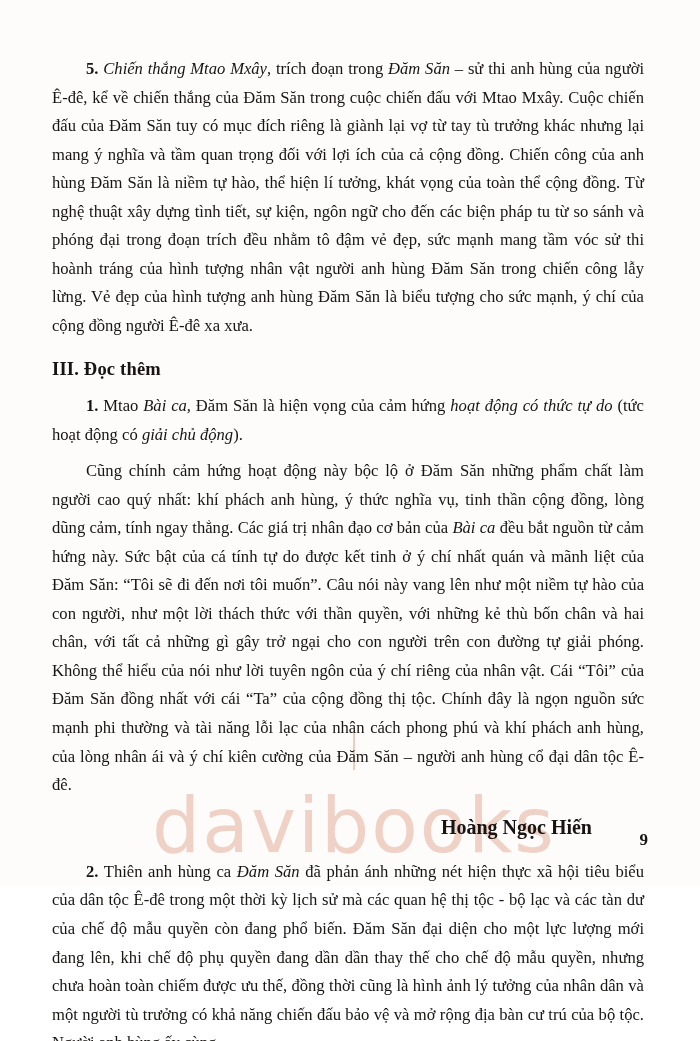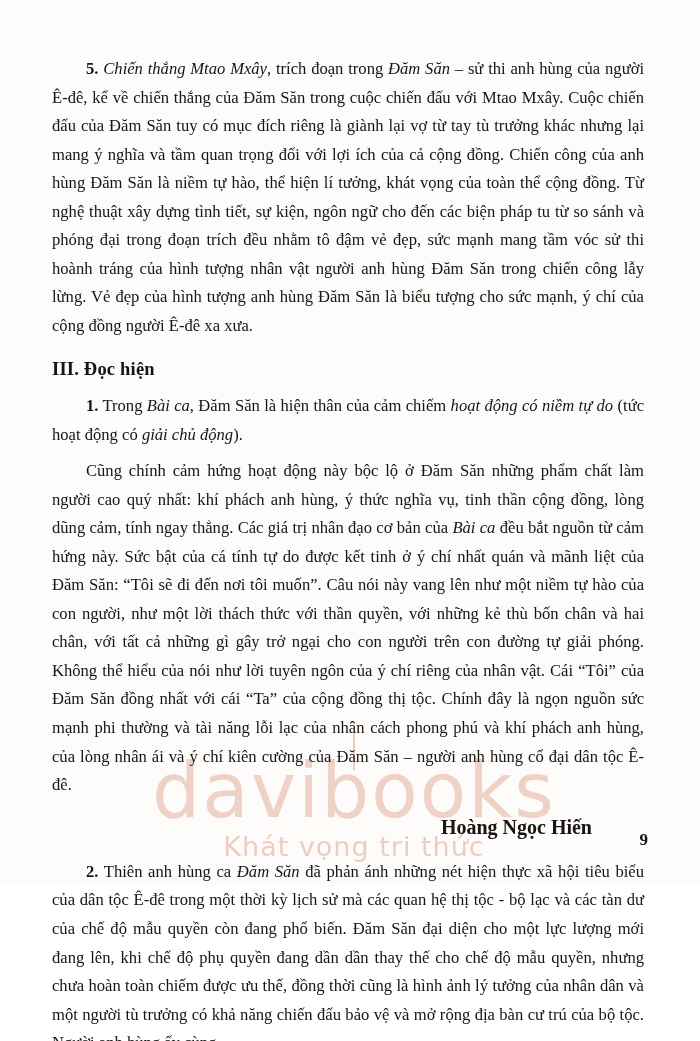--- a/index.html
+++ b/index.html
@@ -115,38 +115,37 @@
 </style>
 </head>
 <body>
 
 <div class="page">
 
   <div class="content">
 
     <p class="para"><span class="bold">5.</span> <span class="italic">Chiến thắng Mtao Mxây</span><span>, trích đoạn trong </span><span class="italic">Đăm Săn</span><span> – sử thi anh hùng của người Ê-đê, kể về chiến thắng của Đăm Săn trong cuộc chiến đấu với Mtao Mxây. Cuộc chiến đấu của Đăm Săn tuy có mục đích riêng là giành lại vợ từ tay tù trưởng khác nhưng lại mang ý nghĩa và tầm quan trọng đối với lợi ích của cả cộng đồng. Chiến công của anh hùng Đăm Săn là niềm tự hào, thể hiện lí tưởng, khát vọng của toàn thể cộng đồng. Từ nghệ thuật xây dựng tình tiết, sự kiện, ngôn ngữ cho đến các biện pháp tu từ so sánh và phóng đại trong đoạn trích đều nhằm tô đậm vẻ đẹp, sức mạnh mang tầm vóc sử thi hoành tráng của hình tượng nhân vật người anh hùng Đăm Săn trong chiến công lẫy lừng. Vẻ đẹp của hình tượng anh hùng Đăm Săn là biểu tượng cho sức mạnh, ý chí của cộng đồng người Ê-đê xa xưa.</span></p>
 
-    <h2 class="heading">III. Đọc hiện</h2>
+    <h2 class="heading">III. Đọc thêm</h2>
 
-    <p class="para"><span class="bold">1.</span><span> Trong </span><span class="italic">Bài ca,</span><span> Đăm Săn là hiện thân của cảm chiếm </span><span class="italic">hoạt động có niềm tự do</span><span> (tức hoạt động có </span><span class="italic">giải chủ động</span><span>).</span></p>
+    <p class="para"><span class="bold">1.</span><span> Mtao </span><span class="italic">Bài ca,</span><span> Đăm Săn là hiện vọng của cảm hứng </span><span class="italic">hoạt động có thức tự do</span><span> (tức hoạt động có </span><span class="italic">giải chủ động</span><span>).</span></p>
 
     <div class="spacer-sm"></div>
 
     <p class="para"><span>Cũng chính cảm hứng hoạt động này bộc lộ ở Đăm Săn những phẩm chất làm người cao quý nhất: khí phách anh hùng, ý thức nghĩa vụ, tinh thần cộng đồng, lòng dũng cảm, tính ngay thẳng. Các giá trị nhân đạo cơ bản của </span><span class="italic">Bài ca</span><span> đều bắt nguồn từ cảm hứng này. Sức bật của cá tính tự do được kết tinh ở ý chí nhất quán và mãnh liệt của Đăm Săn: “Tôi sẽ đi đến nơi tôi muốn”. Câu nói này vang lên như một niềm tự hào của con người, như một lời thách thức với thần quyền, với những kẻ thù bốn chân và hai chân, với tất cả những gì gây trở ngại cho con người trên con đường tự giải phóng. Không thể hiểu của nói như lời tuyên ngôn của ý chí riêng của nhân vật. Cái “Tôi” của Đăm Săn đồng nhất với cái “Ta” của cộng đồng thị tộc. Chính đây là ngọn nguồn sức mạnh phi thường và tài năng lỗi lạc của nhân cách phong phú và khí phách anh hùng, của lòng nhân ái và ý chí kiên cường của Đăm Săn – người anh hùng cổ đại dân tộc Ê-đê.</span></p>
 
     <p class="author">Hoàng Ngọc Hiến</p>
 
 
     <div class="spacer-md"></div>
 
     <p class="para"><span class="bold">2.</span><span> Thiên anh hùng ca </span><span class="italic">Đăm Săn</span><span> đã phản ánh những nét hiện thực xã hội tiêu biểu của dân tộc Ê-đê trong một thời kỳ lịch sử mà các quan hệ thị tộc - bộ lạc và các tàn dư của chế độ mẫu quyền còn đang phổ biến. Đăm Săn đại diện cho một lực lượng mới đang lên, khi chế độ phụ quyền đang dần dần thay thế cho chế độ mẫu quyền, nhưng chưa hoàn toàn chiếm được ưu thế, đồng thời cũng là hình ảnh lý tưởng của nhân dân và một người tù trưởng có khả năng chiến đấu bảo vệ và mở rộng địa bàn cư trú của bộ tộc. Người anh hùng ấy cùng</span></p>
 
   </div>
 
   <div class="watermark">
     <div class="wm-bar"></div>
     <div class="wm-main">davibooks</div>
-    <div class="wm-sub">Khát vọng tri thức</div>
   </div>
 
   <div class="page-number">9</div>
 
 </div>
 
 </body></html>

